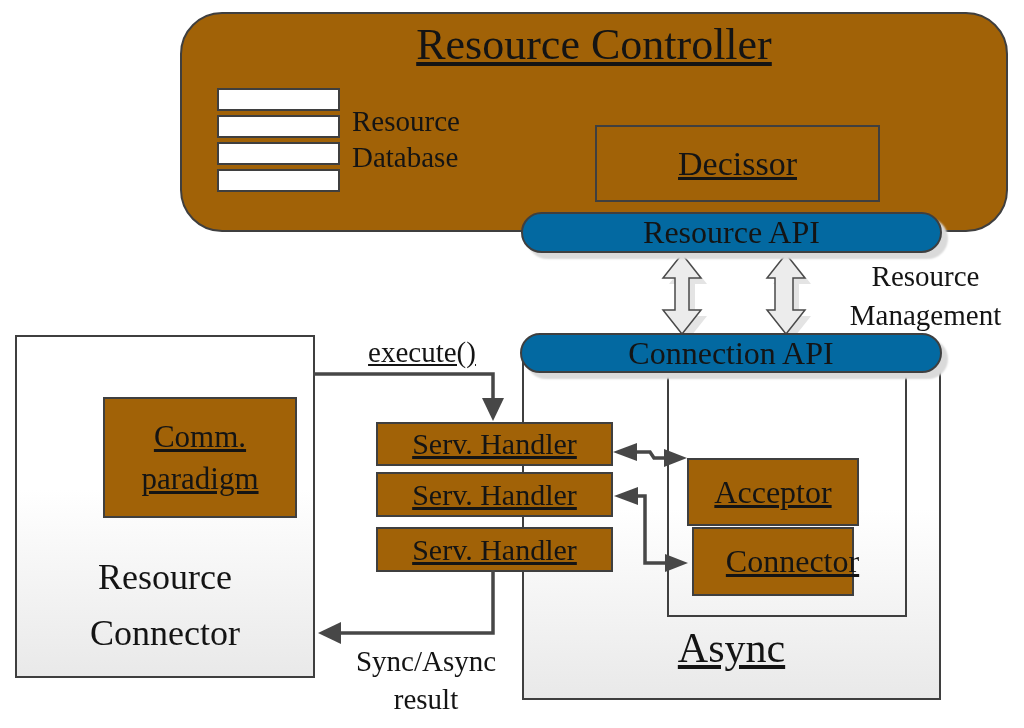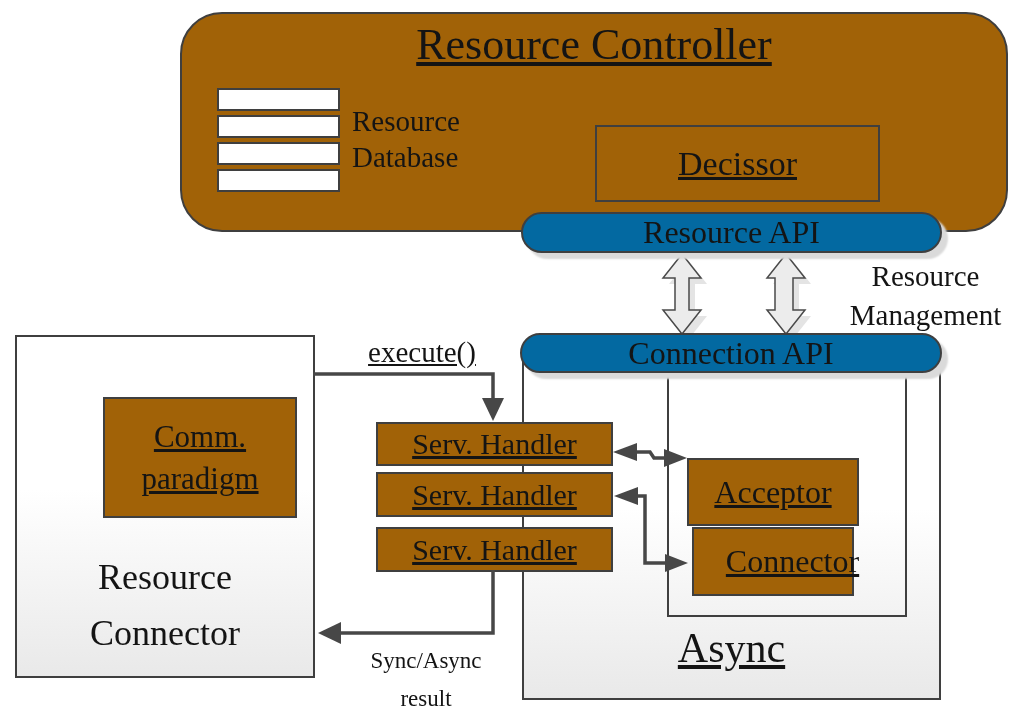--- a/index.html
+++ b/index.html
@@ -93,21 +93,21 @@
   <div class="abs box z20 ctr" style="left:376px;top:472px;width:237px;height:45px;font-size:30px;">
     <span>Serv. Handler</span>
   </div>
   <div class="abs box z20 ctr" style="left:376px;top:527px;width:237px;height:45px;font-size:30px;">
     <span>Serv. Handler</span>
   </div>
 
   <div class="abs z30 ctr" style="left:352px;top:336px;width:140px;height:32px;font-size:29px;">
     <span>execute()</span>
   </div>
-  <div class="abs z30 lbl" style="left:339px;top:642px;width:174px;font-size:23px;line-height:38px;text-align:center;">
+  <div class="abs z30 lbl" style="left:339px;top:642px;width:174px;font-size:29px;line-height:38px;text-align:center;">
     <span class="line">Sync/Async</span>
     <span class="line">result</span>
   </div>
 
   <svg id="arrow-layer-back" width="1024" height="728" viewBox="0 0 1024 728">
     <g>
       <polygon fill="#e4e4e4" points="688,260 707,284 695,284 695,316 707,316 688,340 669,316 681,316 681,284 669,284"></polygon>
       <polygon fill="#e4e4e4" points="792,260 811,284 799,284 799,316 811,316 792,340 773,316 785,316 785,284 773,284"></polygon>
     </g>
     <polygon fill="#ececec" stroke="#4a4a4a" stroke-width="1.5" points="682,254 701,278 689,278 689,310 701,310 682,334 663,310 675,310 675,278 663,278"></polygon>

